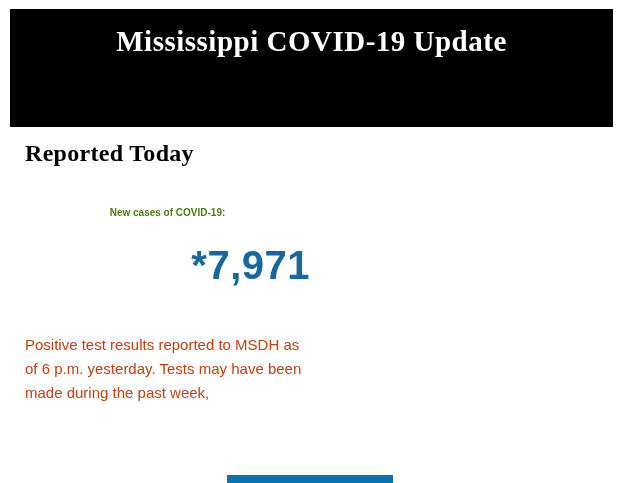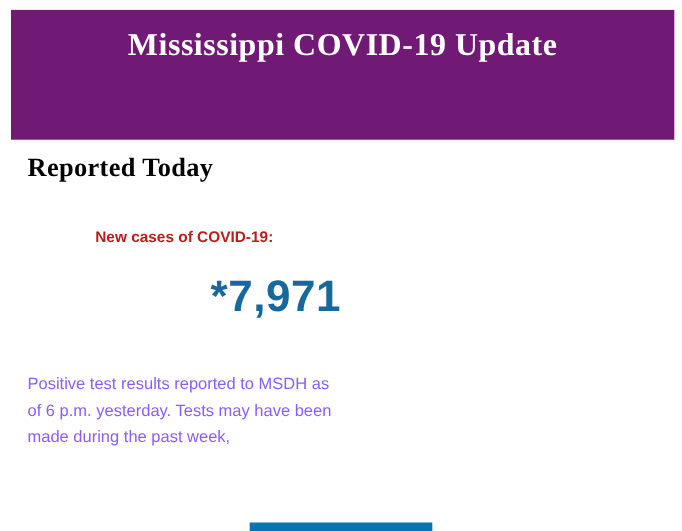--- a/index.html
+++ b/index.html
@@ -54,52 +54,52 @@
     top: 207px;
     width: 570px;
     display: flex;
   }
   .stat-col { width: 285px; }
   .stat-col.right { width: 265px; margin-left: 20px; }
 
   .stat-label {
     text-align: center;
     font-weight: bold;
-    font-size: 14px;
-    color: #b91c1c;
+    font-size: 10px;
+    color: #4d7c0f;
   }
   .stat-value {
     text-align: right;
     font-weight: bold;
     font-size: 40px;
     letter-spacing: 0.5px;
     margin-top: 25px;
     height: 46px;
   }
   .stat-desc {
     text-align: left;
     font-size: 15px;
     line-height: 24px;
-    color: #8b5cf6;
+    color: #c2410c;
     margin-top: 44px;
   }
 
   .footer-strip {
     position: absolute;
     left: 227px;
     bottom: 0;
     width: 166px;
     height: 8px;
     background: #0874b2;
   }
 </style>
 </head>
 <body>
 
-<div class="header" style="background-color: #701a75;">
+<div class="header" style="background-color: #000000;">
   <div class="header-title">Mississippi COVID-19 Update</div>
 </div>
 
 <div class="section-title">Reported Today</div>
 
 <div class="stats">
   <div class="stat-col">
     <div class="stat-label">New cases of COVID-19:</div>
     <div class="stat-value" style="color: rgb(23, 104, 157);">*7,971</div>
     <div class="stat-desc">Positive test results reported to MSDH as of 6 p.m. yesterday. Tests may have been made during the past week,</div>

